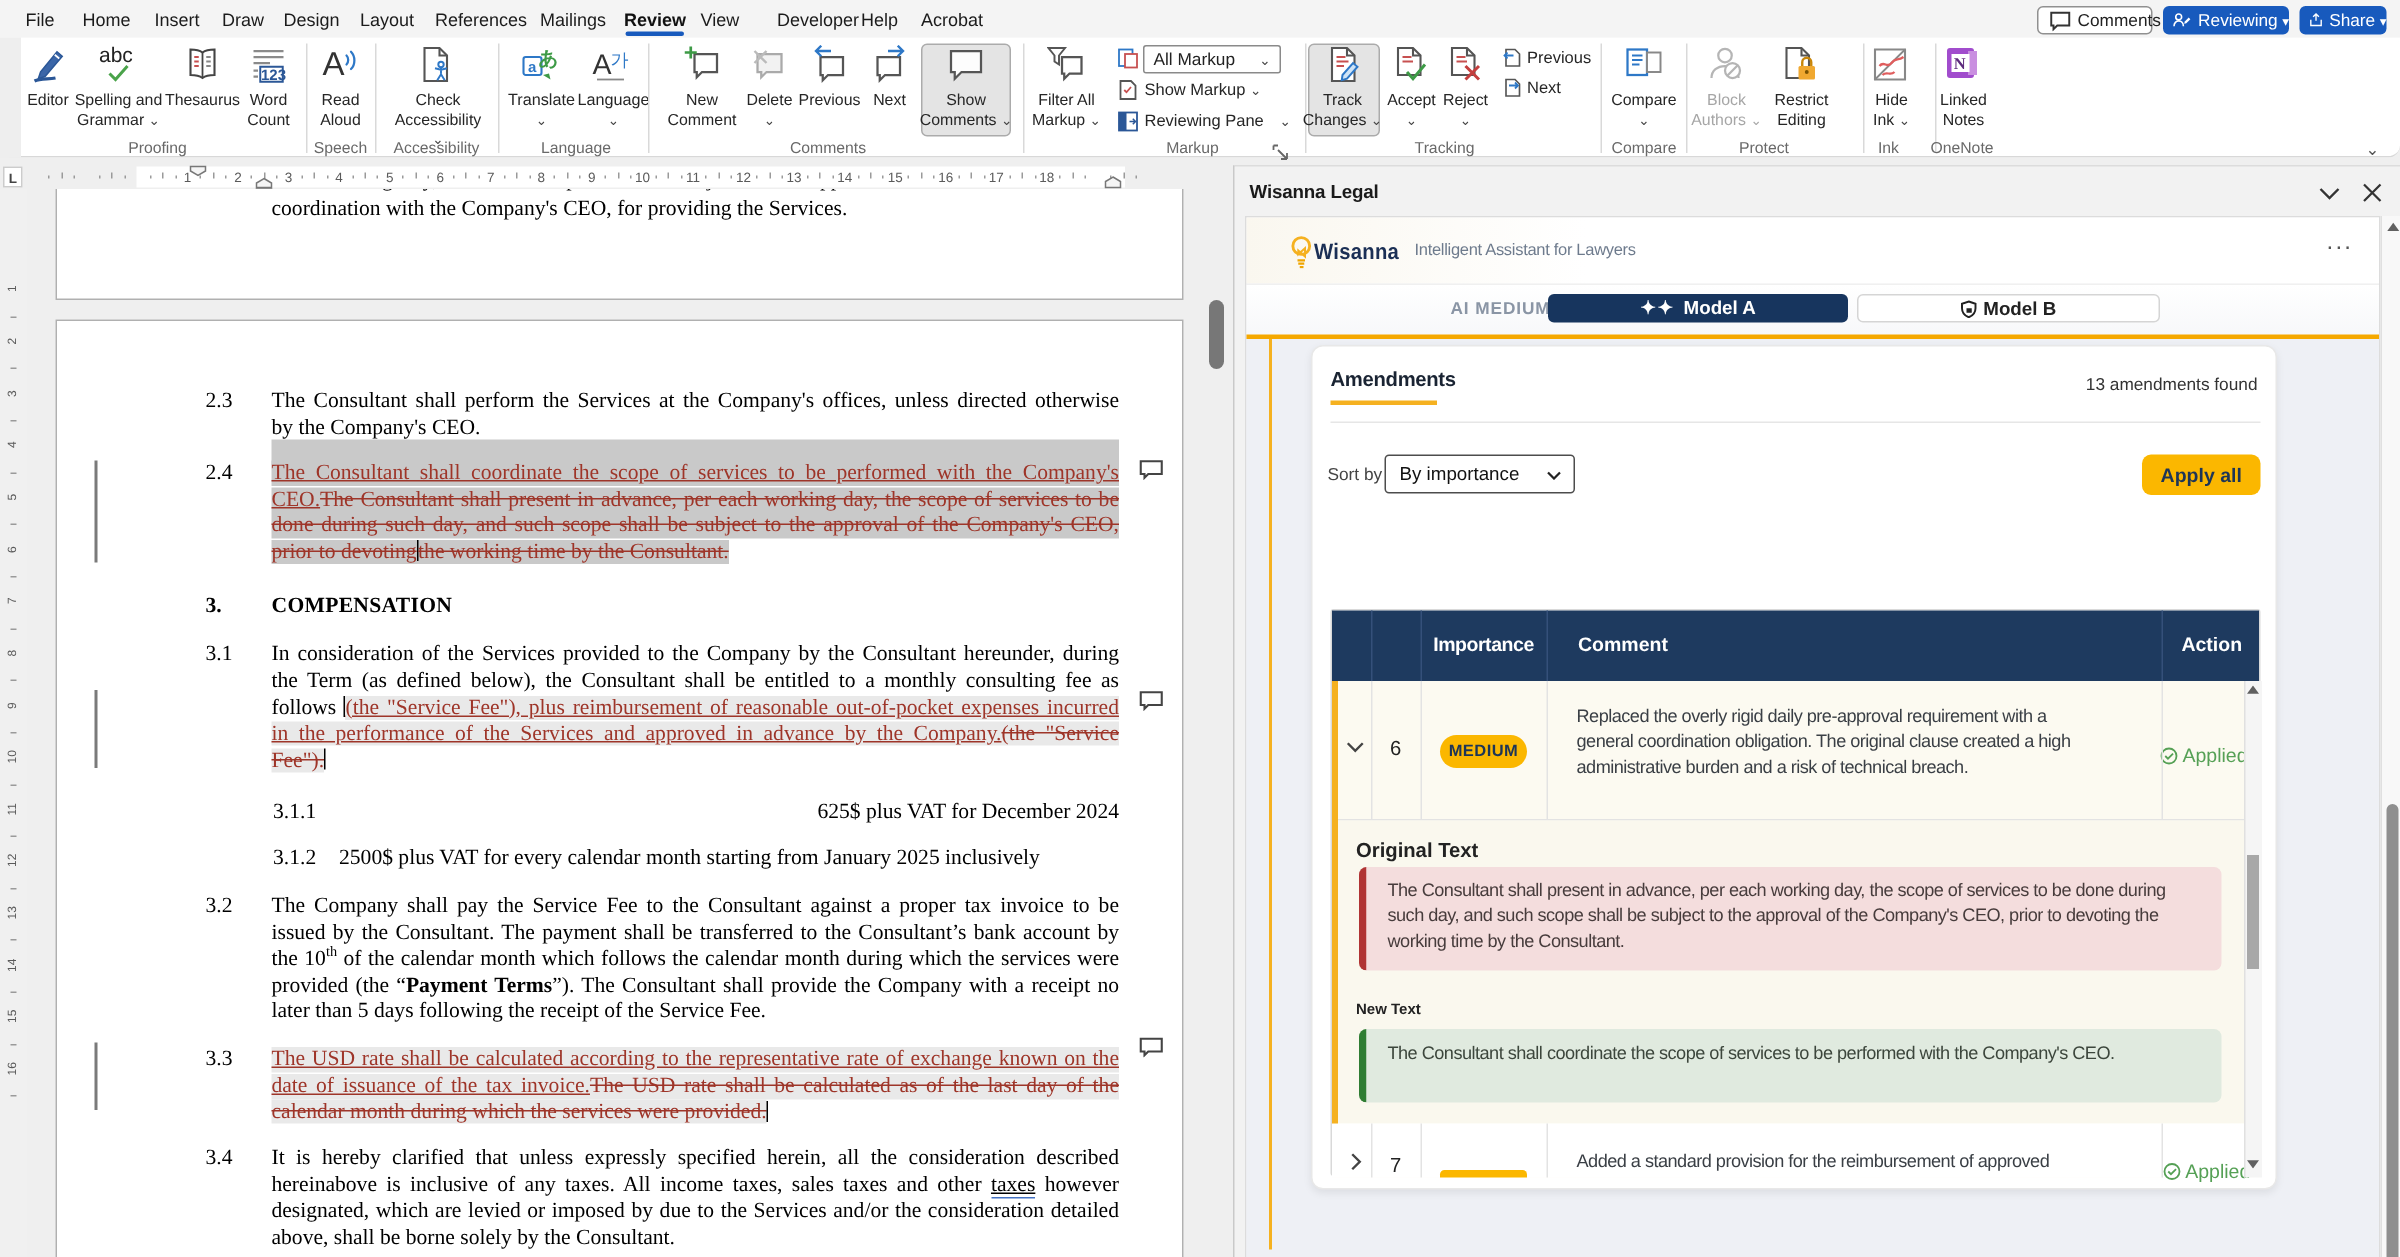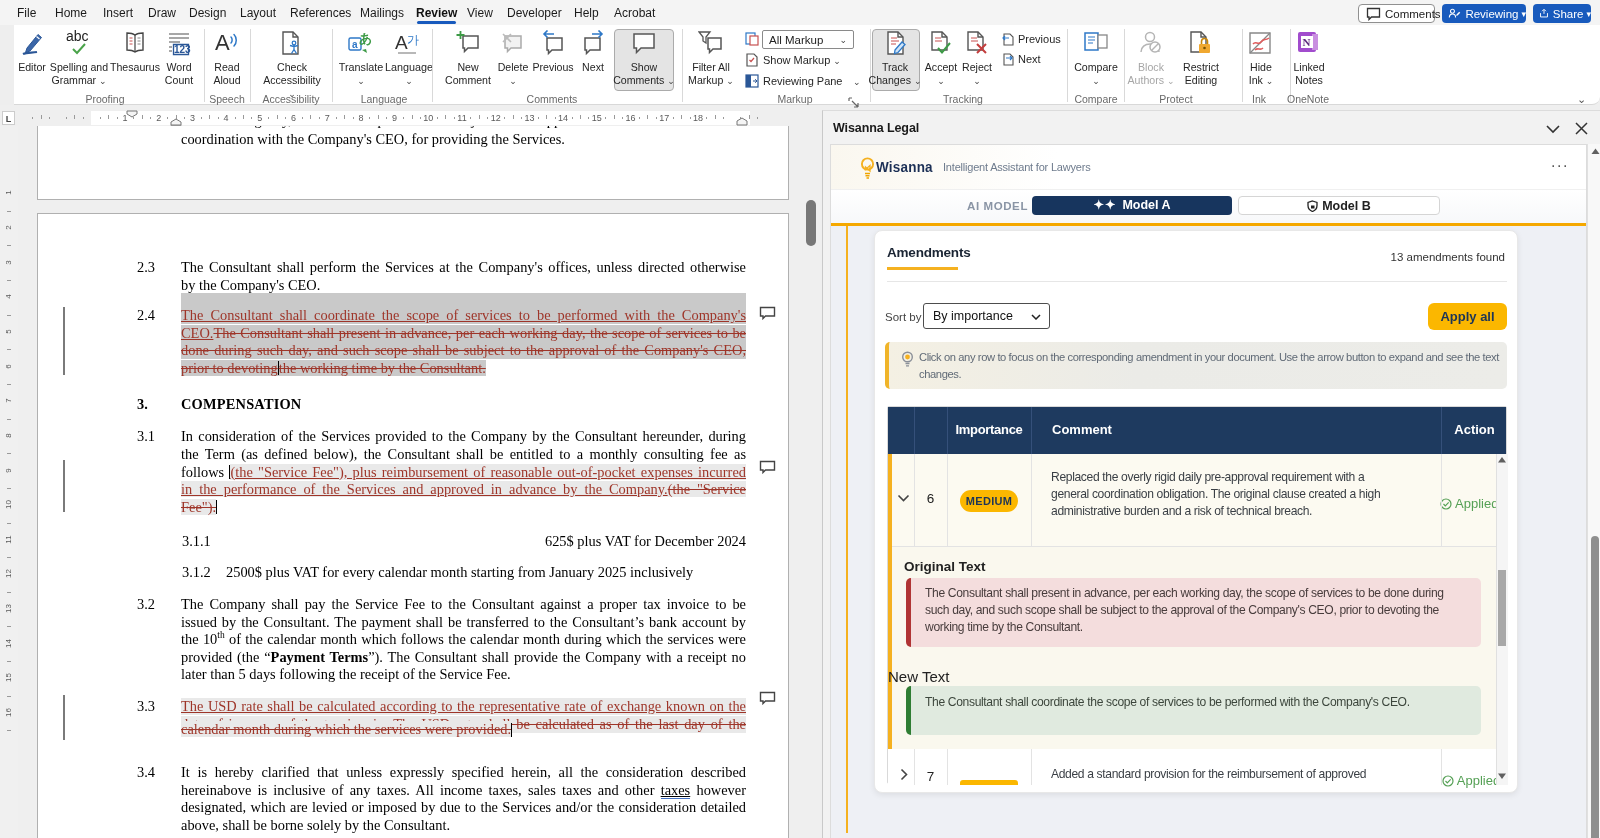--- a/index.html
+++ b/index.html
@@ -53,21 +53,21 @@
 <div class="mtab" style="left:17px;">File</div>
 <div class="mtab" style="left:55px;">Home</div>
 <div class="mtab" style="left:103px;">Insert</div>
 <div class="mtab" style="left:148px;">Draw</div>
 <div class="mtab" style="left:189px;">Design</div>
 <div class="mtab" style="left:240px;">Layout</div>
 <div class="mtab" style="left:290px;">References</div>
 <div class="mtab" style="left:360px;">Mailings</div>
 <div class="mtab active" style="left:416px;">Review</div>
 <div class="mtab" style="left:467px;">View</div>
-<div class="mtab" style="left:507px;">Developer</div>
+<div class="mtab" style="left:518px;">Developer</div>
 <div class="mtab" style="left:574px;">Help</div>
 <div class="mtab" style="left:614px;">Acrobat</div>
 <div class="trbtn" style="left:1358px;width:77px;background:#fff;border:1px solid #909090;color:#222;font-size:11.5px;">
  <svg width="15" height="14" viewBox="0 0 15 14" style="margin:0 4px 0 7px;flex-shrink:0;">
         <path d="M1.5 1.5h12v8.5h-8l-2.5 2.5v-2.5h-1.5z" fill="none" stroke="#333" stroke-width="1.3"></path>
       </svg>Comments</div>
 <div class="trbtn" style="left:1442px;width:84px;background:#185abd;color:#fff;font-size:11.5px;">
  <svg width="15" height="13" viewBox="0 0 15 13" style="margin:0 4px 0 6px;">
         <circle cx="5" cy="4" r="2.2" fill="none" stroke="#fff" stroke-width="1.2"></circle>
         <path d="M1.5 11c0-2.5 1.6-4 3.5-4s3.5 1.5 3.5 4" fill="none" stroke="#fff" stroke-width="1.2"></path>
@@ -461,21 +461,21 @@
  <div class="dtxt dline" style="top:353px;left:188px;width:520px;">2500$ plus VAT for every calendar month starting from January 2025 inclusively</div>
  <div class="dnum" style="top:385px;">3.2</div>
  <div class="dtxt dline djust" style="top:402.5px;">issued by the Consultant. The payment shall be transferred to the Consultant’s bank account by</div>
  <div class="dtxt dline djust" style="top:385px;">The Company shall pay the Service Fee to the Consultant against a proper tax invoice to be</div>
  <div class="dtxt dline djust" style="top:420px;">the 10<sup style="font-size:9.5px;">th</sup> of the calendar month which follows the calendar month during which the services were</div>
  <div class="dtxt dline djust" style="top:437.5px;">provided (the “<b>Payment Terms</b>”). The Consultant shall provide the Company with a receipt no</div>
  <div class="dtxt dline" style="top:455px;">later than 5 days following the receipt of the Service Fee.</div>
  <div class="dnum" style="top:487px;">3.3</div>
  <div class="dtxt dline djust hl2" style="top:487px;"><span class="redu">The USD rate shall be calculated according to the representative rate of exchange known on the</span></div>
  <div class="dtxt dline djust hl2" style="top:504.5px;"><span class="redu">date of issuance of the tax invoice.</span><span class="reds">The USD rate shall be calculated as of the last day of the</span></div>
- <div class="dtxt dline" style="top:510px;"><span class="hl2"><span class="reds">calendar month during which the services were provided.</span></span><span class="caret"></span></div>
+ <div class="dtxt dline" style="top:522px;"><span class="hl2"><span class="reds">calendar month during which the services were provided.</span></span><span class="caret"></span></div>
  <div class="dnum" style="top:553px;">3.4</div>
  <div class="dtxt dline djust" style="top:553px;">It is hereby clarified that unless expressly specified herein, all the consideration described</div>
  <div class="dtxt dline djust" style="top:570.5px;">hereinabove is inclusive of any taxes. All income taxes, sales taxes and other <span style="border-bottom:1.5px solid #4472c4;text-decoration:underline;">taxes</span> however</div>
  <div class="dtxt dline djust" style="top:588px;">designated, which are levied or imposed by due to the Services and/or the consideration detailed</div>
  <div class="dtxt dline" style="top:605.5px;">above, shall be borne solely by the Consultant.</div>
 </div>
 <div class="cbar" style="top:181px;height:68px;"></div>
 <div class="cbar" style="top:334px;height:52px;"></div>
 <div class="cbar" style="top:569px;height:45px;"></div>
 <svg class="cmticon" style="top:180px;" viewBox="0 0 17 14">
@@ -504,21 +504,21 @@
  <svg style="position:absolute;left:29px;top:12px;" width="15" height="22" viewBox="0 0 15 22">
         <circle cx="7.5" cy="7" r="5.6" fill="none" stroke="#f5b120" stroke-width="1.9"></circle>
         <path d="M5.5 12.5l4.5-4v5.5l-4.5-4z" fill="none" stroke="#f5b120" stroke-width="1.3"></path>
         <path d="M5 16.5h5M5.5 18.7h4M6.5 21h2.5" stroke="#f0a500" stroke-width="1.5"></path>
       </svg>
  <div style="position:absolute;left:45px;top:15px;font-size:13.5px;font-weight:bold;color:#1b2f55;letter-spacing:0.2px;transform:scaleY(1.1);">Wisanna</div>
  <div style="position:absolute;left:112px;top:16px;font-size:11px;letter-spacing:-0.2px;color:#6e7b8d;">Intelligent Assistant for Lawyers</div>
  <div style="position:absolute;left:720px;top:8px;font-size:16px;color:#555;letter-spacing:1.5px;">...</div>
 
  <div style="position:absolute;left:0;top:45px;width:100%;height:33px;background:linear-gradient(180deg,#ffffff,#f7f8fa);"></div>
- <div style="position:absolute;left:136px;top:55px;font-size:11.5px;color:#8a95a5;letter-spacing:0.6px;font-weight:bold;">AI MODEL</div>
+ <div style="position:absolute;left:136px;top:55px;font-size:11.5px;color:#8a95a5;letter-spacing:0.6px;font-weight:bold;">AI MEDIUM</div>
  <div style="position:absolute;left:201px;top:51px;width:200px;height:19px;background:#17355e;border-radius:4px;color:#fff;font-size:12.5px;font-weight:bold;text-align:center;line-height:19px;">✦ ✦ &nbsp;Model A</div>
  <div style="position:absolute;left:407px;top:51px;width:202px;height:19px;background:#fff;border:1px solid #d5d5d5;border-radius:4px;color:#222;font-size:12.5px;font-weight:bold;text-align:center;line-height:18px;"><svg width="11" height="12" viewBox="0 0 11 12" style="vertical-align:-2px;margin-right:4px;">
           <path d="M5.5 1L10 2.5v3c0 3-2 5-4.5 6C3 10.5 1 8.5 1 5.5v-3z" fill="none" stroke="#222" stroke-width="1.3"></path>
           <rect x="4" y="5.5" width="3.5" height="3" fill="#222"></rect>
         </svg>Model B</div>
 
  <div style="position:absolute;left:0;top:78px;width:100%;height:2.5px;background:#f5a800;"></div>
 
  <div style="position:absolute;left:0;top:80.5px;width:100%;height:614.5px;background:#eef0f5;"></div>
  <div style="position:absolute;left:14.5px;top:80.5px;width:2.5px;height:607px;background:#f5b120;"></div>
@@ -526,28 +526,20 @@
  <div style="position:absolute;left:43px;top:85px;width:644px;height:563px;background:#fff;border:1px solid #e8e8e8;border-radius:8px;box-shadow:0 2px 6px rgba(0,0,0,0.08);">
   <div style="position:absolute;left:12px;top:14px;font-size:13.5px;font-weight:bold;color:#1a2433;letter-spacing:-0.2px;">Amendments</div>
   <div style="position:absolute;left:12px;top:36px;width:71px;height:3px;background:#f5b120;"></div>
   <div style="position:absolute;right:12px;top:20px;font-size:11.5px;color:#333;">13 amendments found</div>
   <div style="position:absolute;left:12px;top:50px;width:620px;height:1px;background:#e6e6e6;"></div>
   <div style="position:absolute;left:10px;top:80px;font-size:11.5px;color:#444;">Sort by</div>
   <div style="position:absolute;left:48px;top:72px;width:127px;height:26px;background:#fff;border:1px solid #4d4d4d;border-radius:3px;font-size:12.5px;color:#111;line-height:24px;padding-left:9px;">By importance<svg width="10" height="6" viewBox="0 0 10 6" style="position:absolute;right:8px;top:10px;">
             <path d="M1 1l4 4 4-4" fill="none" stroke="#222" stroke-width="1.5"></path>
           </svg></div>
   <div style="position:absolute;left:553px;top:72px;width:79px;height:27px;background:#fbb700;border-radius:6px;font-size:13px;font-weight:bold;color:#1d3557;text-align:center;line-height:27px;">Apply all</div>
-  <div style="position:absolute;left:10px;top:111px;width:622px;height:47px;background:linear-gradient(90deg,#f4f0e3,#ebebe7 40%,#ecece8);border-left:4px solid #f0b429;border-radius:5px;">
-    <svg style="position:absolute;left:12px;top:9px;" width="13" height="17" viewBox="0 0 13 17">
-            <circle cx="6.5" cy="6" r="4.8" fill="none" stroke="#8a8f98" stroke-width="1.4"></circle>
-            <circle cx="6.5" cy="6" r="2.4" fill="#f5b120"></circle>
-            <path d="M4.5 12.5h4M5 14.8h3" stroke="#8a8f98" stroke-width="1.3"></path>
-          </svg>
-    <div style="position:absolute;left:30px;top:7px;width:600px;font-size:11.2px;color:#606a76;line-height:16.5px;letter-spacing:-0.4px;white-space:nowrap;">Click on any row to focus on the corresponding amendment in your document. Use the arrow button to expand and see the text<br>changes.</div>
-  </div>
 
   <div style="position:absolute;left:12px;top:175px;width:620px;height:378px;border:1px solid #d9d9d9;border-radius:2px;">
    <div style="position:absolute;left:0;top:0;width:100%;height:47px;background:#1e3a5f;"></div>
    <div style="position:absolute;left:26px;top:0;width:1px;height:47px;background:#35507a;"></div>
    <div style="position:absolute;left:59px;top:0;width:1px;height:47px;background:#35507a;"></div>
    <div style="position:absolute;left:143px;top:0;width:1px;height:47px;background:#35507a;"></div>
    <div style="position:absolute;left:553px;top:0;width:1px;height:47px;background:#35507a;"></div>
    <div style="position:absolute;left:59px;top:15px;width:84px;text-align:center;font-size:13px;font-weight:bold;color:#fff;letter-spacing:-0.3px;">Importance</div>
    <div style="position:absolute;left:164px;top:15px;font-size:13px;font-weight:bold;color:#fff;">Comment</div>
    <div style="position:absolute;left:553px;top:15px;width:67px;text-align:center;font-size:13px;font-weight:bold;color:#fff;">Action</div>
@@ -571,21 +563,21 @@
    <div style="position:absolute;left:59px;top:47px;width:1px;height:92px;background:#e3e3e3;"></div>
    <div style="position:absolute;left:143px;top:47px;width:1px;height:92px;background:#e3e3e3;"></div>
    <div style="position:absolute;left:553px;top:47px;width:1px;height:92px;background:#e3e3e3;"></div>
    <div style="position:absolute;left:0;top:139px;width:100%;height:1px;background:#e3e3e3;"></div>
 
    <div style="position:absolute;left:0;top:140px;width:100%;height:202px;background:#faf8ee;"></div>
    <div style="position:absolute;left:16px;top:152px;font-size:13.5px;font-weight:bold;color:#222;z-index:6;">Original Text</div>
    <div style="position:absolute;left:18px;top:171px;width:575px;height:69px;background:#f4dddd;border-left:5px solid #b03434;border-radius:5px;z-index:6;">
      <div style="position:absolute;left:14px;top:7px;width:556px;font-size:12.1px;letter-spacing:-0.35px;color:#473c3c;line-height:17.2px;white-space:nowrap;">The Consultant shall present in advance, per each working day, the scope of services to be done during<br>such day, and such scope shall be subject to the approval of the Company's CEO, prior to devoting the<br>working time by the Consultant.</div>
    </div>
-   <div style="position:absolute;left:0;top:261px;font-size:15px;font-weight:normal;color:#222;z-index:6;">New Text</div>
+   <div style="position:absolute;left:16px;top:261px;font-size:10px;font-weight:bold;color:#222;z-index:6;">New Text</div>
    <div style="position:absolute;left:18px;top:279px;width:575px;height:49px;background:#e0eadf;border-left:5px solid #2f7d33;border-radius:5px;z-index:6;">
      <div style="position:absolute;left:14px;top:8px;width:556px;font-size:12.1px;letter-spacing:-0.35px;color:#3c463c;line-height:17px;white-space:nowrap;">The Consultant shall coordinate the scope of services to be performed with the Company's CEO.</div>
    </div>
 
    <div style="position:absolute;left:0;top:342px;width:100%;height:36px;background:#fff;"></div>
    <div style="position:absolute;left:26px;top:342px;width:1px;height:36px;background:#e3e3e3;"></div>
    <div style="position:absolute;left:59px;top:342px;width:1px;height:36px;background:#e3e3e3;"></div>
    <div style="position:absolute;left:143px;top:342px;width:1px;height:36px;background:#e3e3e3;"></div>
    <div style="position:absolute;left:553px;top:342px;width:1px;height:36px;background:#e3e3e3;"></div>
    <svg style="position:absolute;left:12px;top:361px;" width="9" height="13" viewBox="0 0 9 13">

